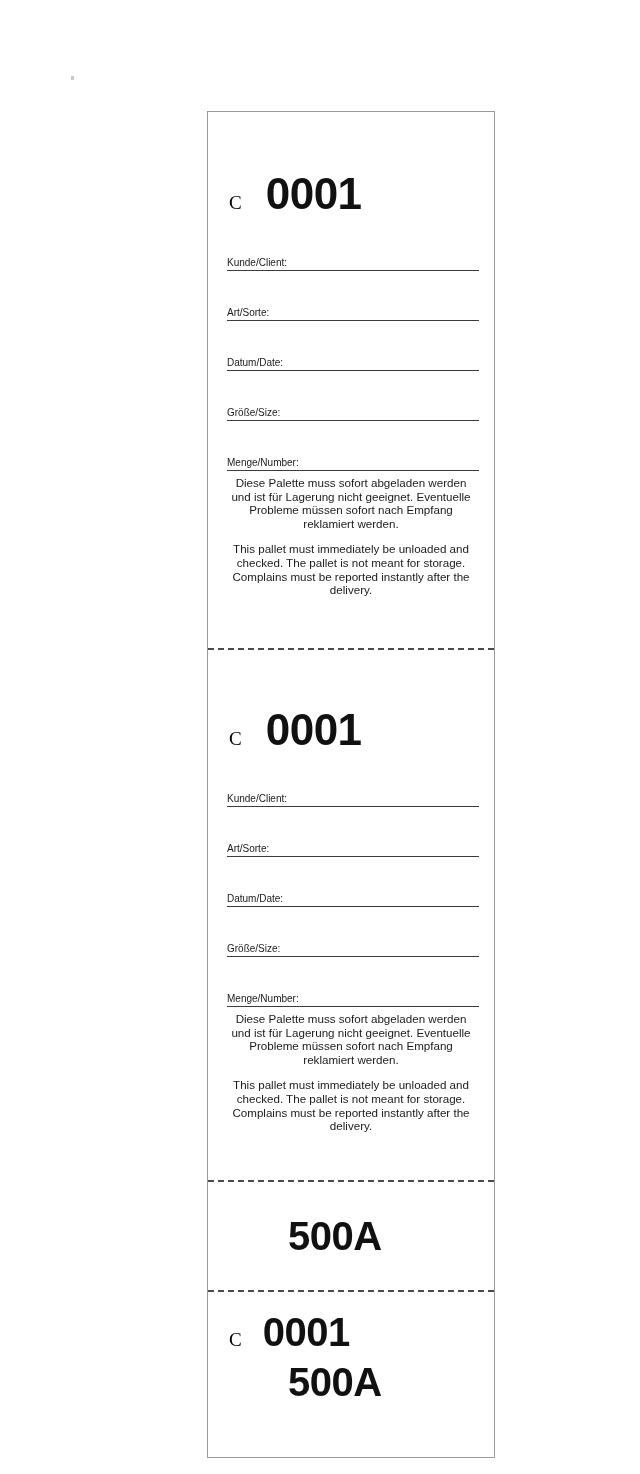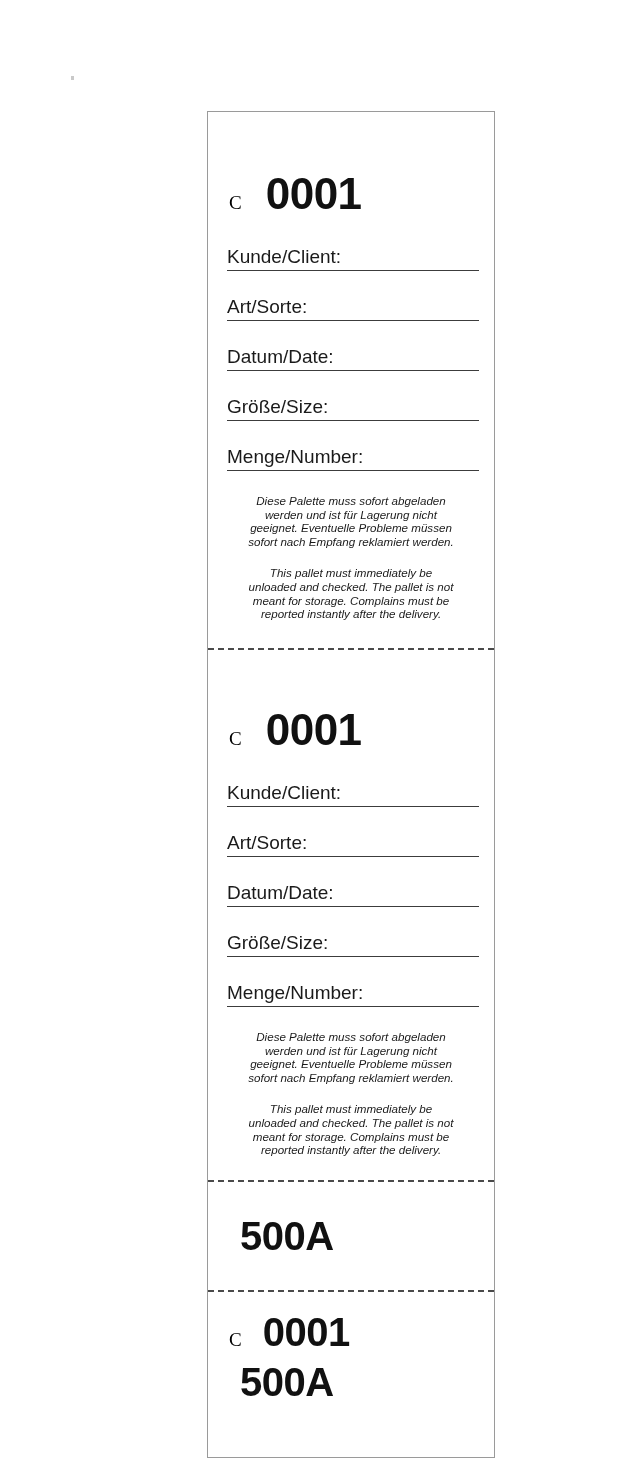--- a/index.html
+++ b/index.html
@@ -84,59 +84,59 @@
     padding: 0 14px 0 12px;
   }
   .field-row {
     position: relative;
     height: 50px;
   }
   .field-label {
     position: absolute;
     left: 7px;
     bottom: 5px;
-    font-size: 19px;
+    font-size: 10px;
     font-weight: 400;
     line-height: 1.1;
     white-space: nowrap;
     color: #1a1a1a;
   }
   .field-rule {
     position: absolute;
     left: 7px;
     right: 1px;
     bottom: 2px;
     height: 0;
     border-bottom: 1.4px solid #3c3c3c;
   }
 
   
   .notice {
     padding: 0 22px;
     text-align: center;
   }
   .notice p {
-    margin: 18px;
+    margin: 0;
     font-size: 11.6px;
     line-height: 13.6px;
     color: #1a1a1a;
-    font-style: italic;
   }
   .notice p.notice-en {
     margin-top: 12px;
   }
 
   
   .code-line {
     font-family: "Liberation Sans", sans-serif;
     font-size: 40px;
     font-weight: bold;
     line-height: 1;
     color: #111;
     letter-spacing: -0.5px;
+    margin-left: 48px;
   }
 
   .stub-code {
     position: absolute;
     left: 32px;
   }
 
   .final-serial {
     position: absolute;
     left: 0;

